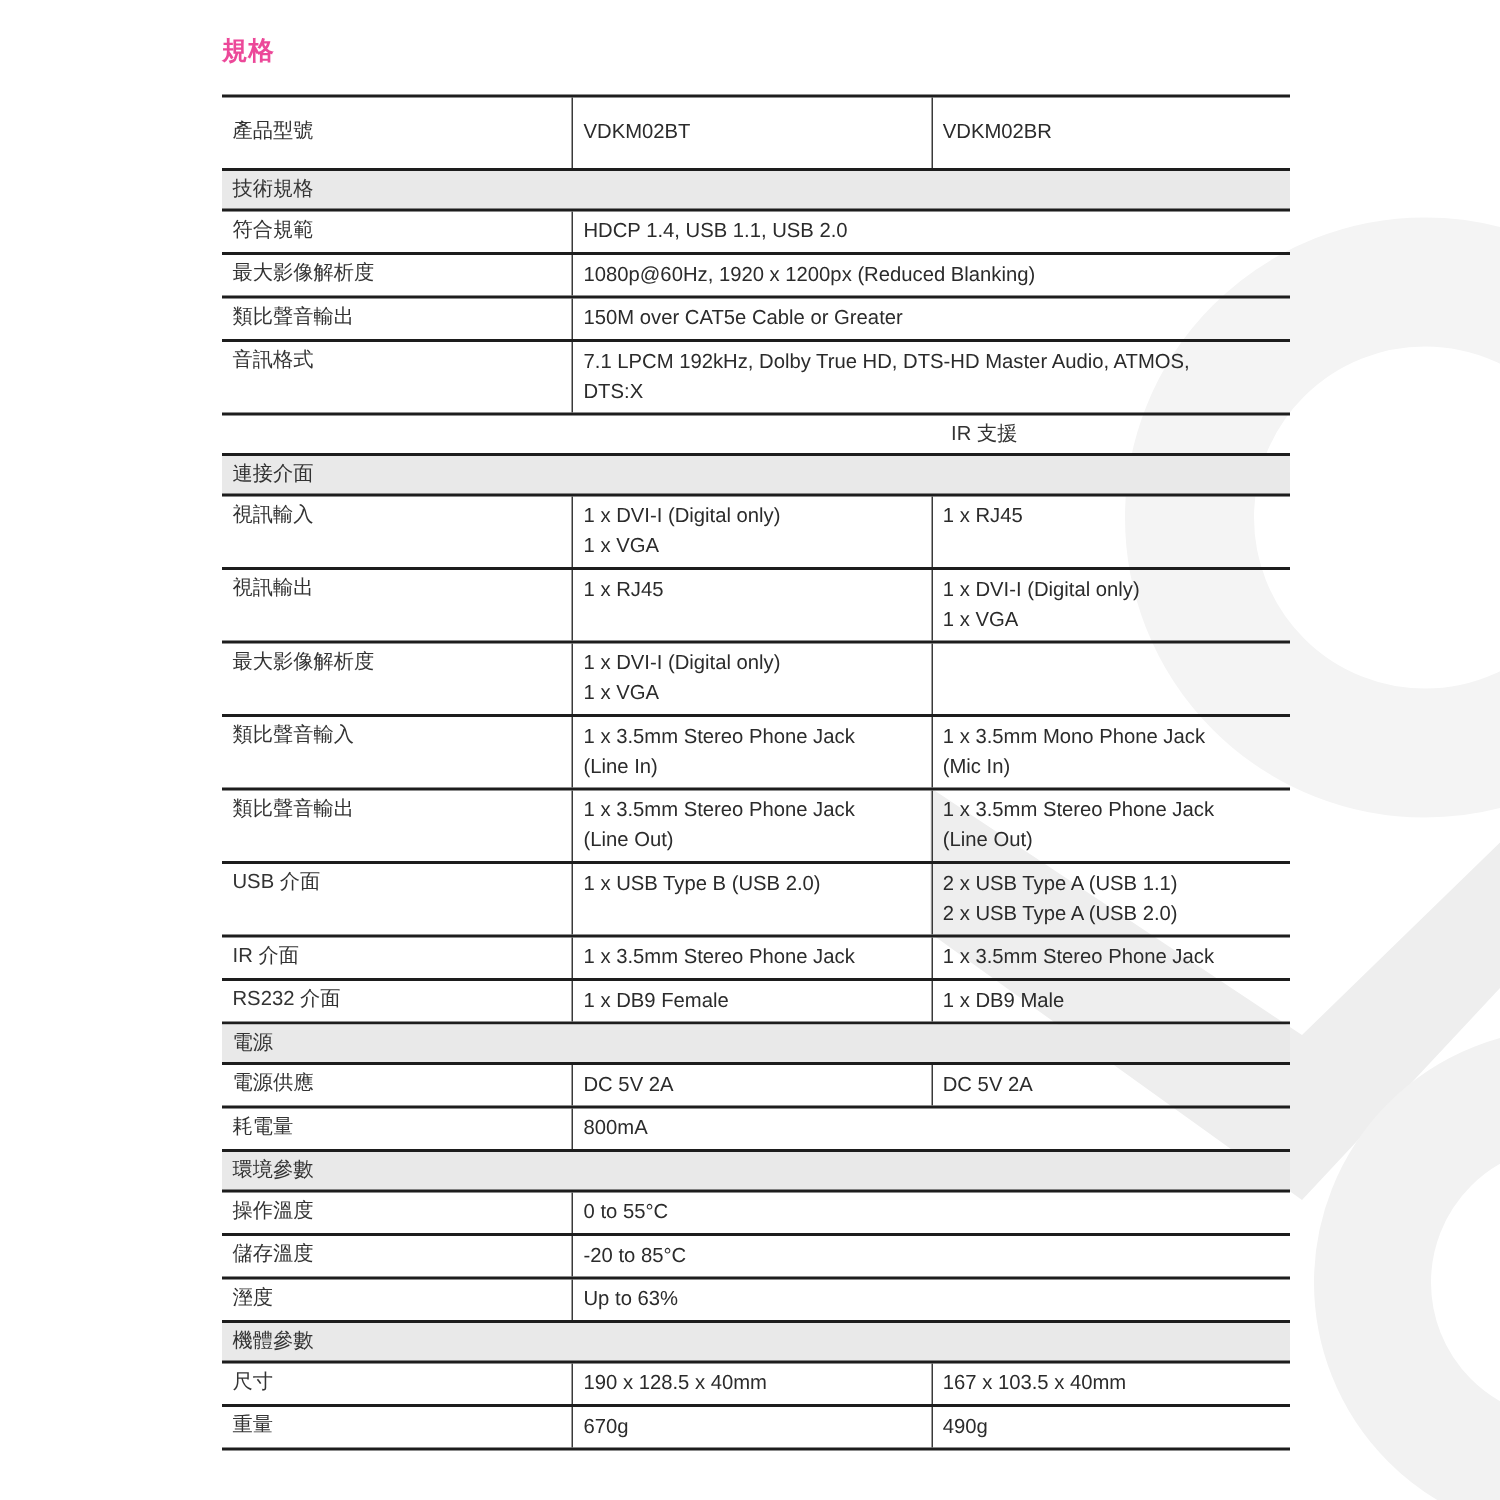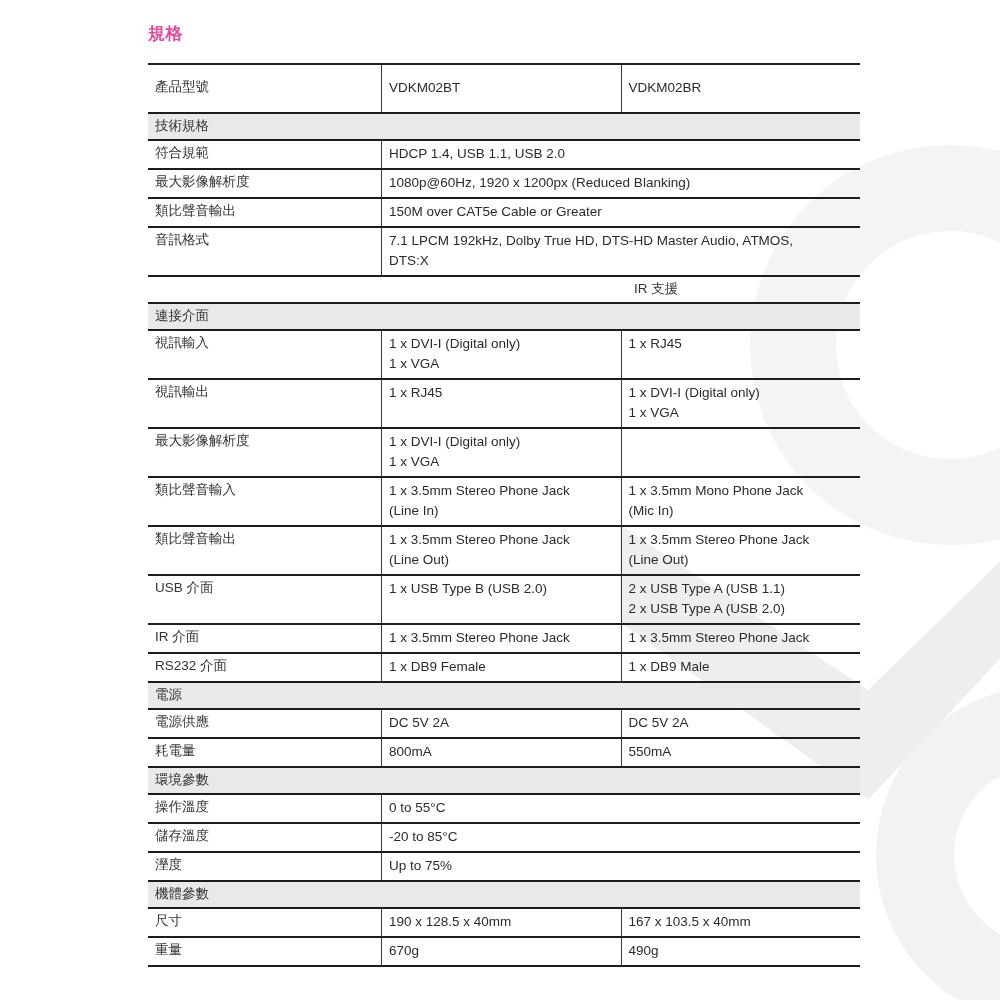--- a/index.html
+++ b/index.html
@@ -209,43 +209,40 @@
       </div>
       <div class="cell value">
         <div class="ln">DC 5V 2A</div>
       </div>
     </div>
     <div class="row data">
       <div class="cell label">耗電量</div>
       <div class="cell value">
         <div class="ln">800mA</div>
       </div>
-      <div class="cell value">
-        <div class="ln">550mA</div>
-      </div>
     </div>
     <div class="row section">
       <div class="cell label">環境參數</div>
     </div>
     <div class="row data">
       <div class="cell label">操作溫度</div>
       <div class="cell value span2">
         <div class="ln">0 to 55°C</div>
       </div>
     </div>
     <div class="row data">
       <div class="cell label">儲存溫度</div>
       <div class="cell value span2">
         <div class="ln">-20 to 85°C</div>
       </div>
     </div>
     <div class="row data">
       <div class="cell label">溼度</div>
       <div class="cell value span2">
-        <div class="ln">Up to 75%</div>
+        <div class="ln">Up to 63%</div>
       </div>
     </div>
     <div class="row section">
       <div class="cell label">機體參數</div>
     </div>
     <div class="row data">
       <div class="cell label">尺寸</div>
       <div class="cell value">
         <div class="ln">190 x 128.5 x 40mm</div>
       </div>

